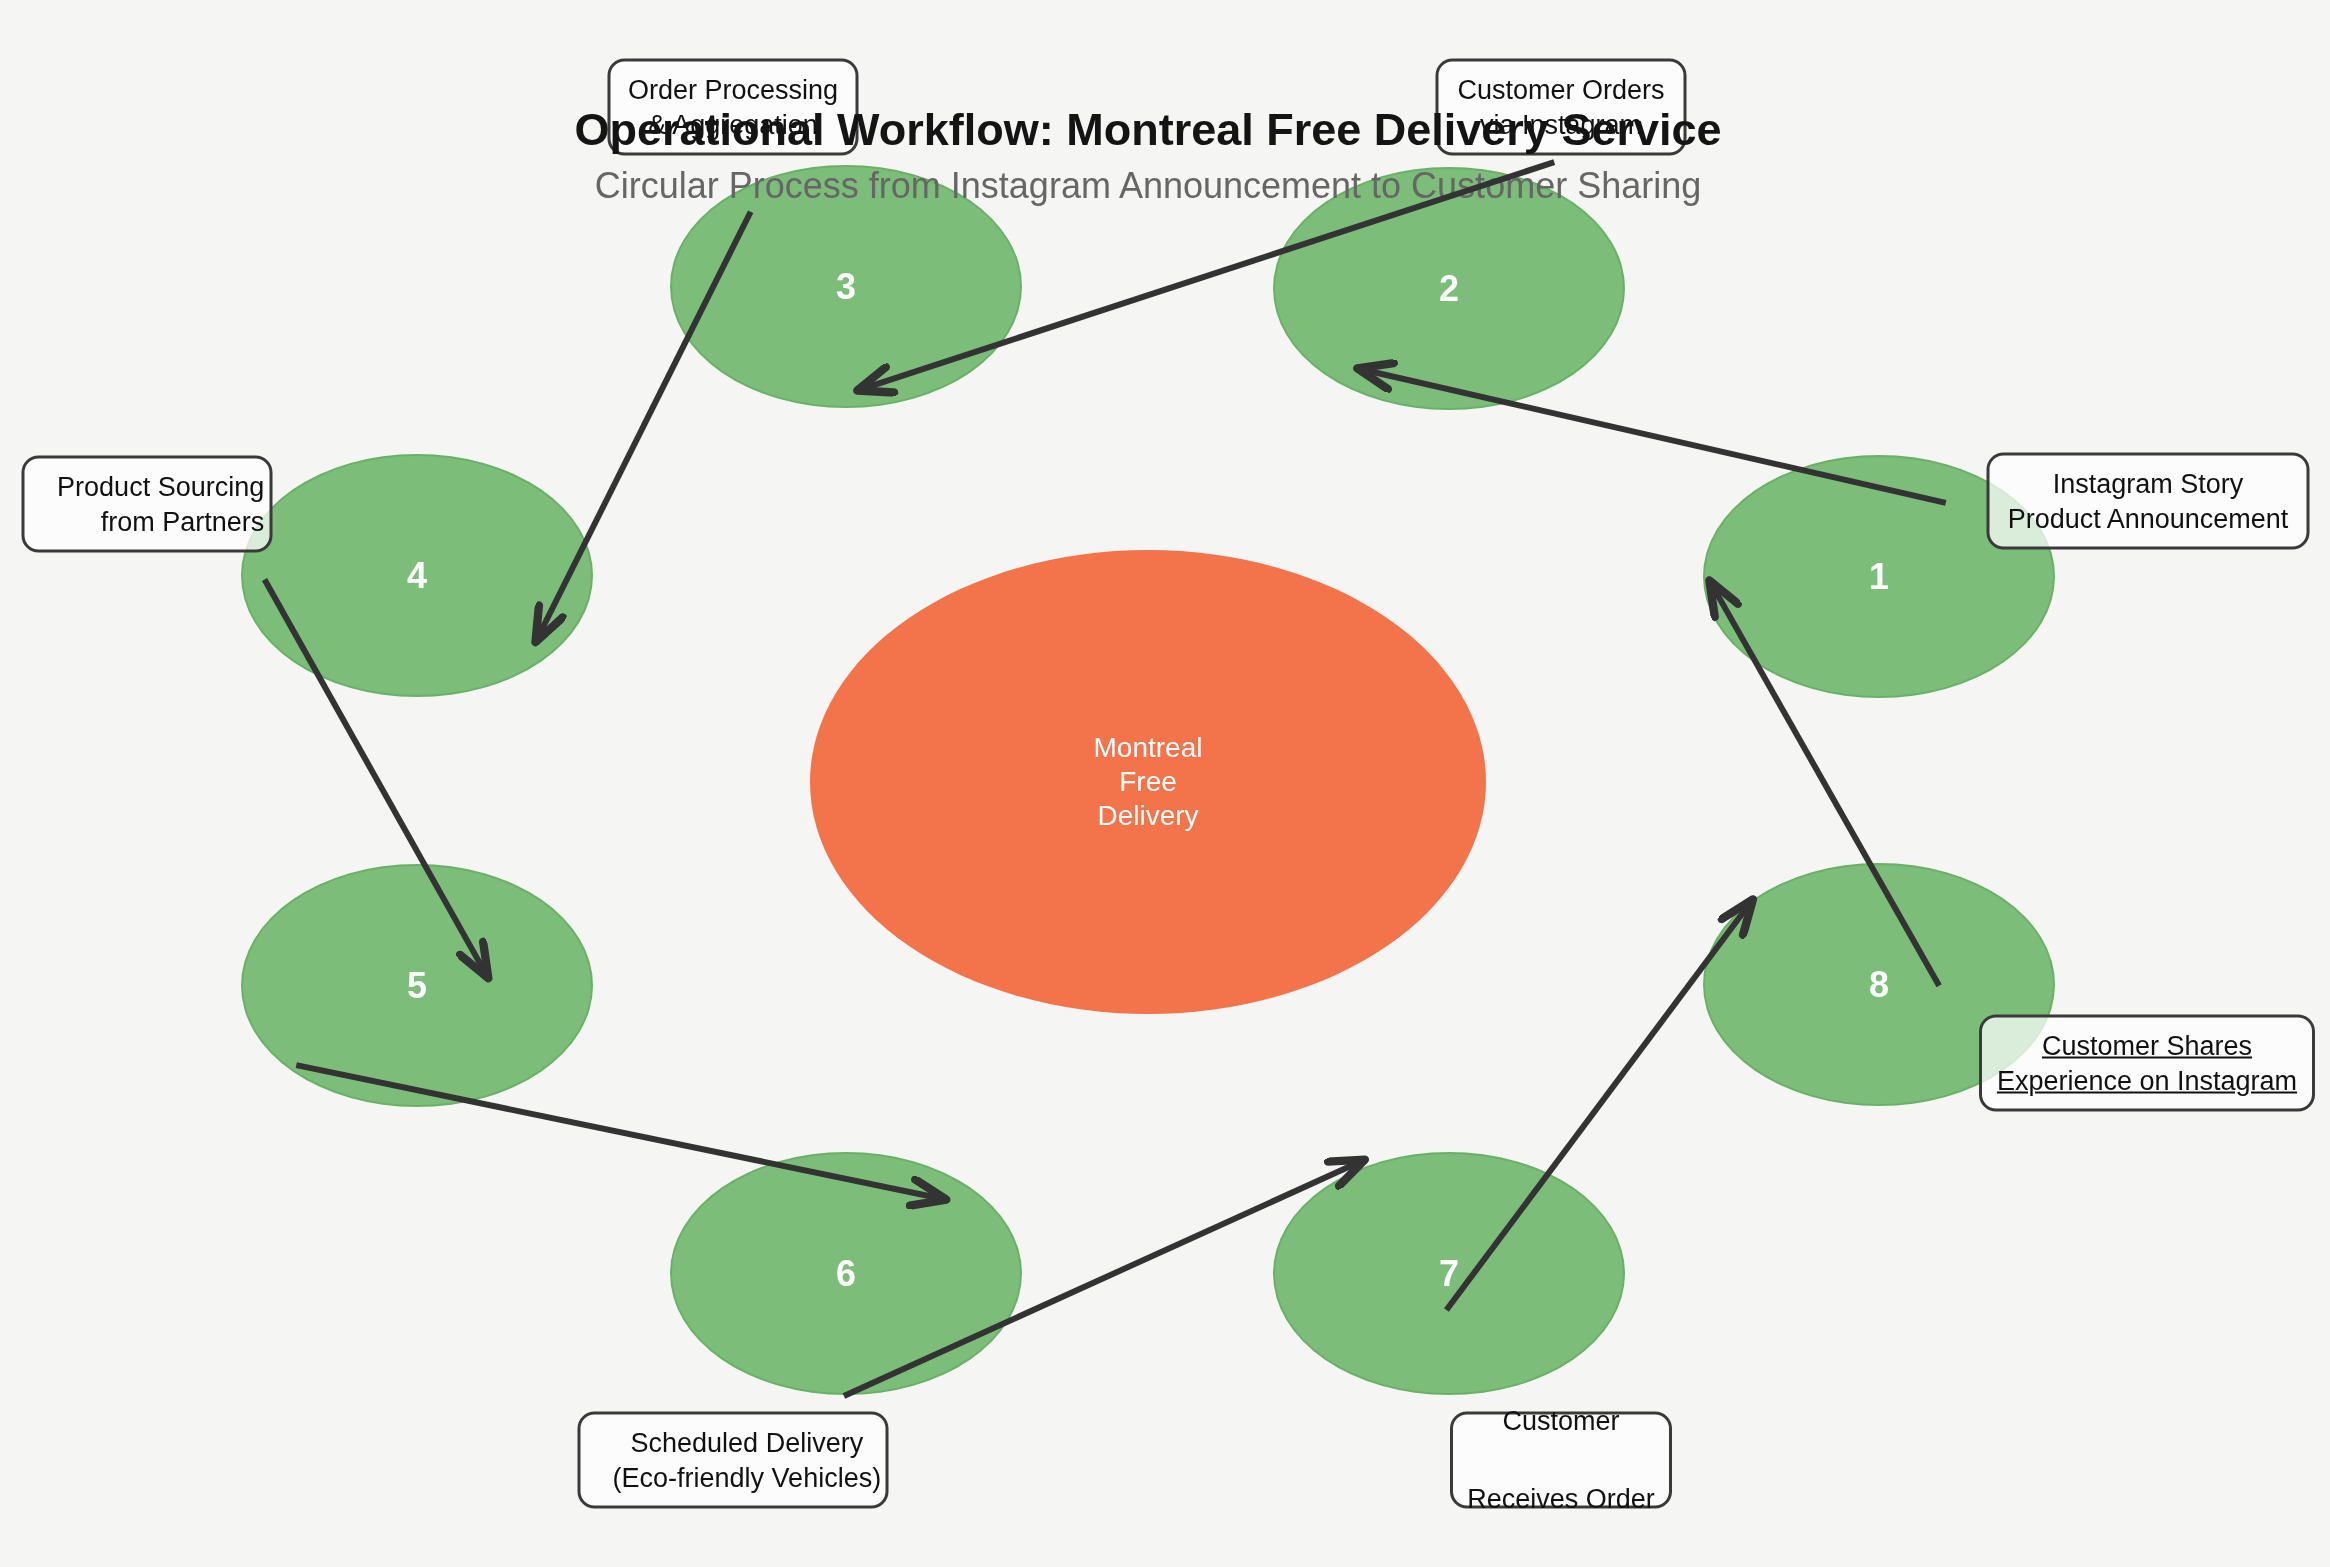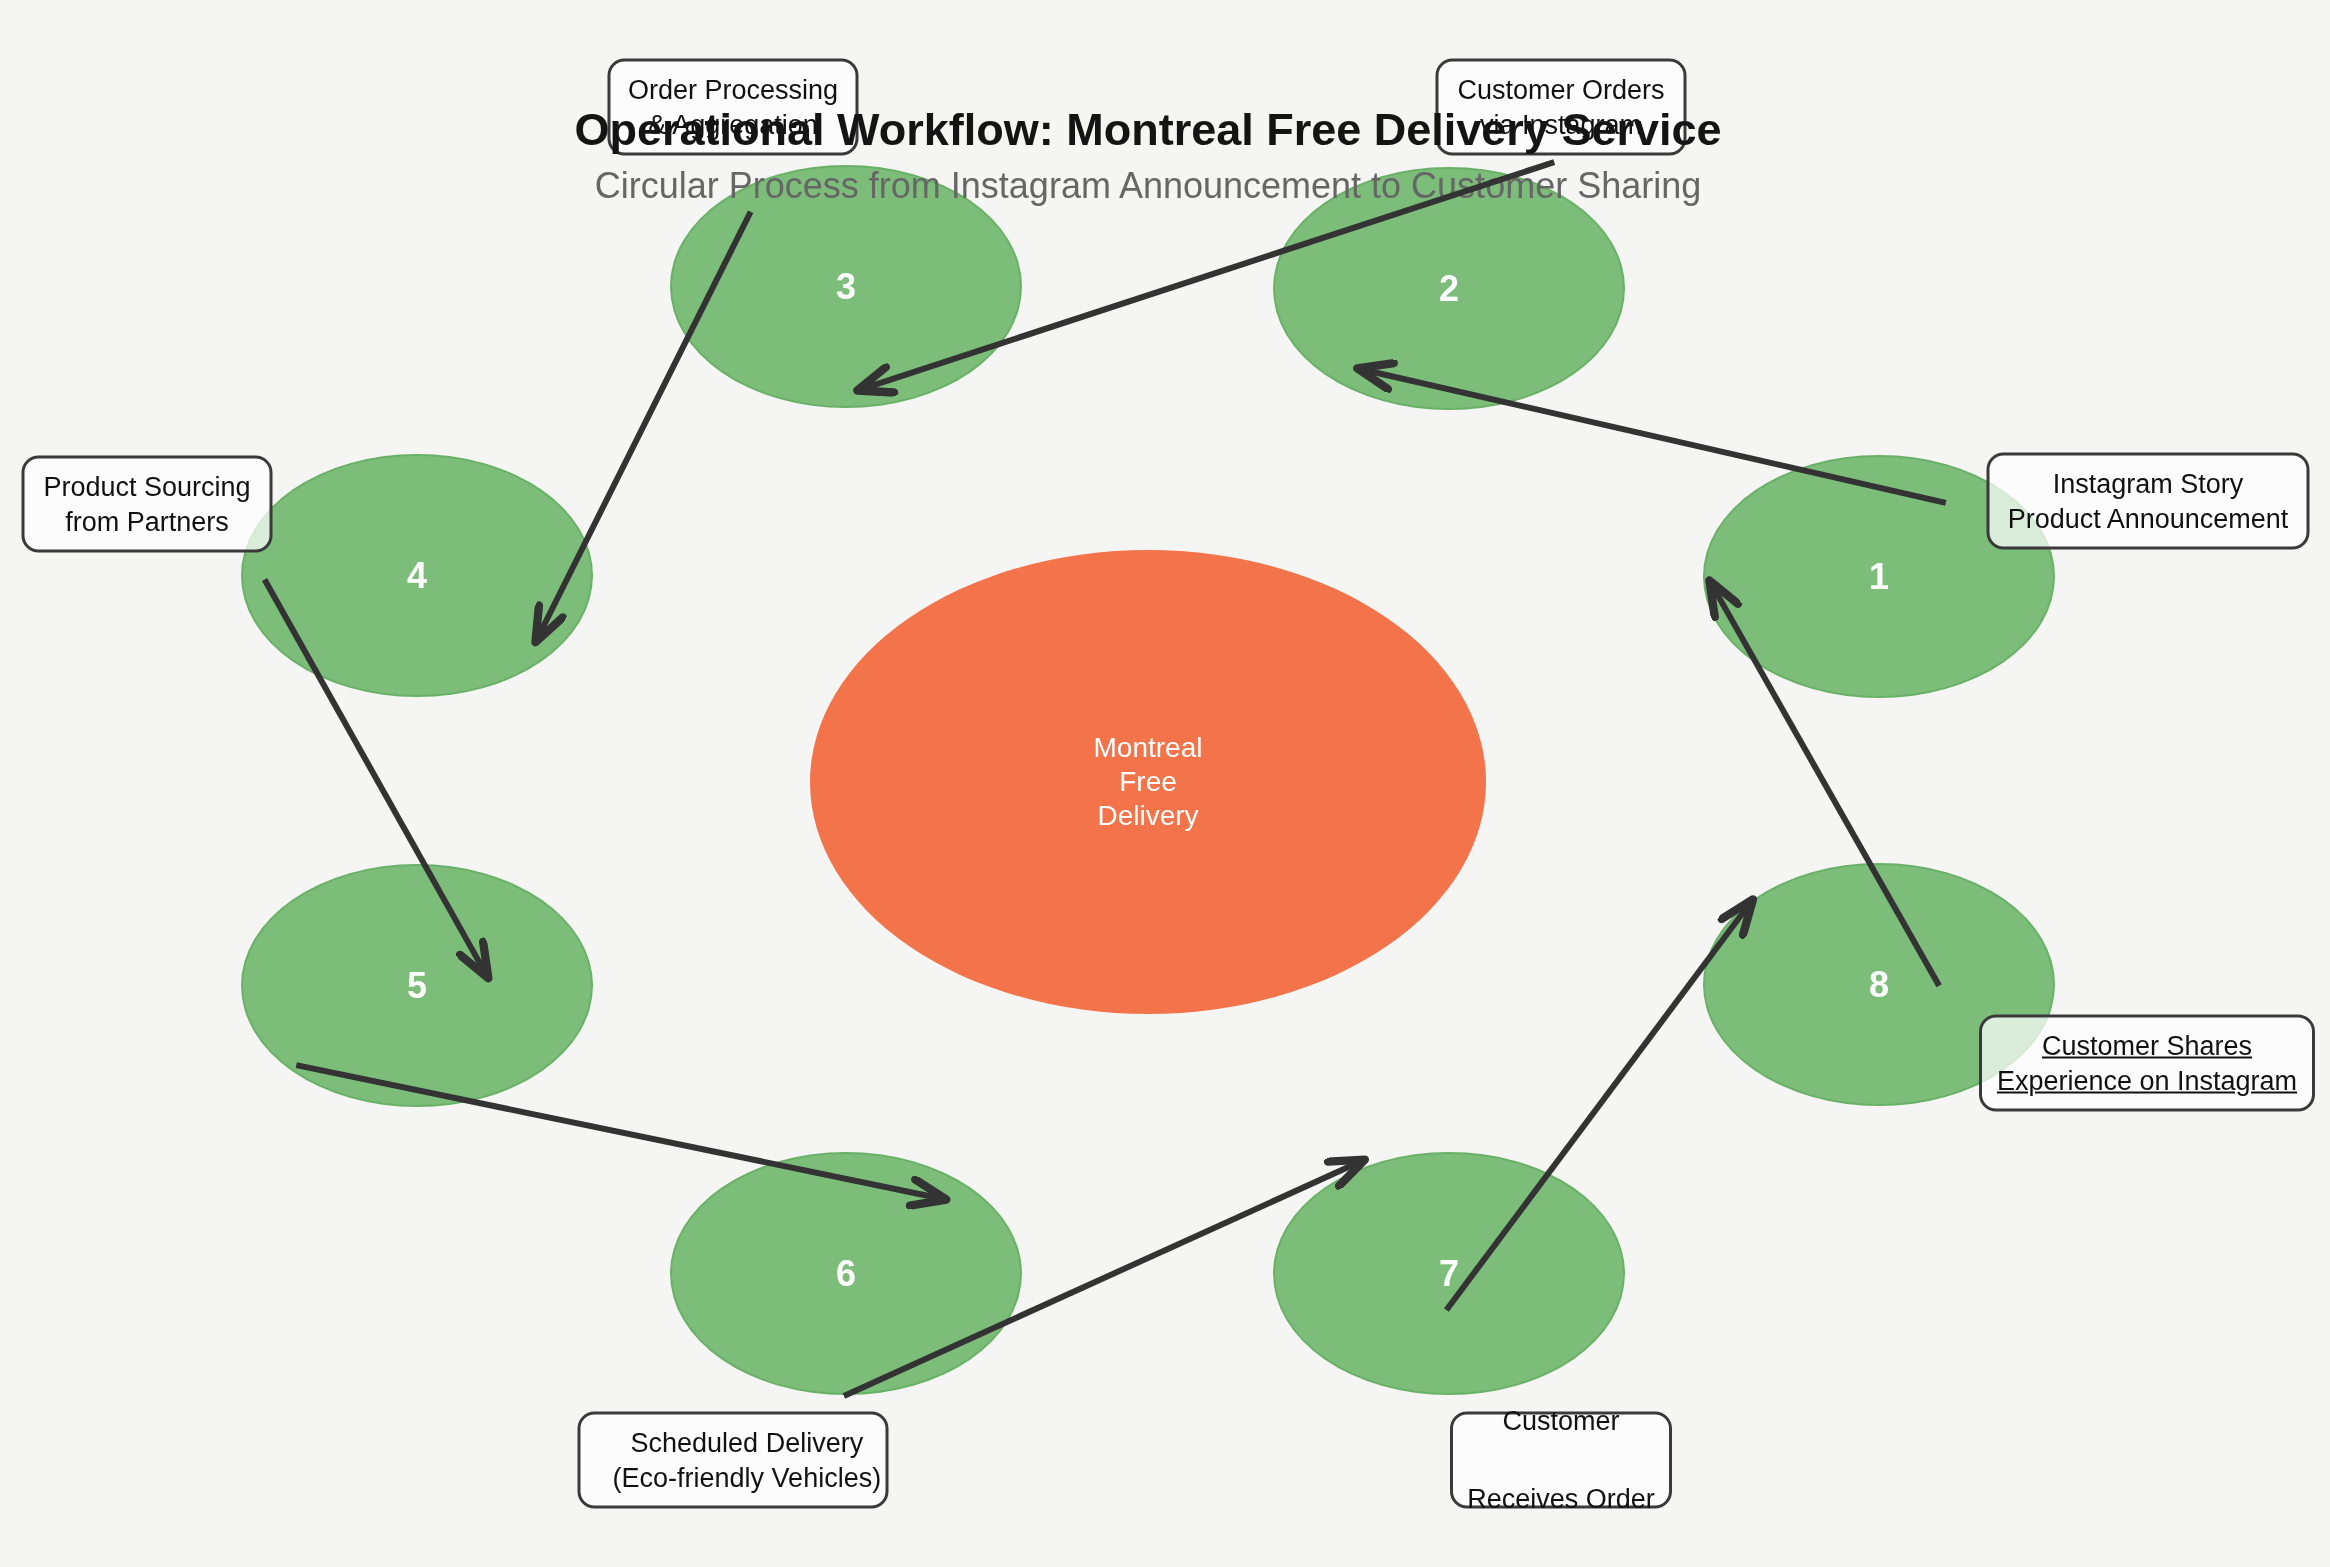--- a/index.html
+++ b/index.html
@@ -141,21 +141,21 @@
     <div class="node" style="left: 670px; top: 165px; width: 352px; height: 243px;">
       <span class="node-num">3</span>
     </div>
     <div class="label-box" style="left: 733px; top: 107px; width: 251px;">
       <span>Order Processing</span>
       <span>&amp; Aggregation</span>
     </div>
     <div class="node" style="left: 241px; top: 454px; width: 352px; height: 243px;">
       <span class="node-num">4</span>
     </div>
-    <div class="label-box" style="left: 147px; top: 504px; width: 251px;">
+    <div class="label-box" style="left: 147px; top: 504px; width: 251px; align-items: flex-end;">
       <span>Product Sourcing</span>
       <span>from Partners</span>
     </div>
     <div class="node" style="left: 241px; top: 864px; width: 352px; height: 243px;">
       <span class="node-num">5</span>
     </div>
     <div class="node" style="left: 670px; top: 1152px; width: 352px; height: 243px;">
       <span class="node-num">6</span>
     </div>
     <div class="label-box" style="left: 733px; top: 1460px; width: 311px; padding-left: 33px;">

